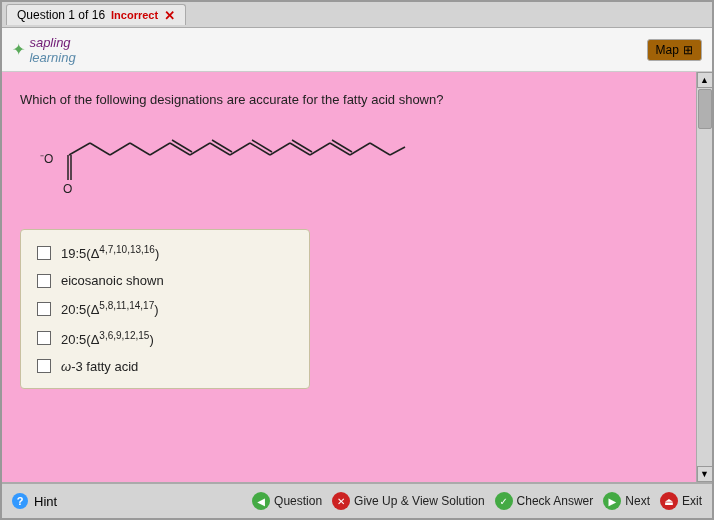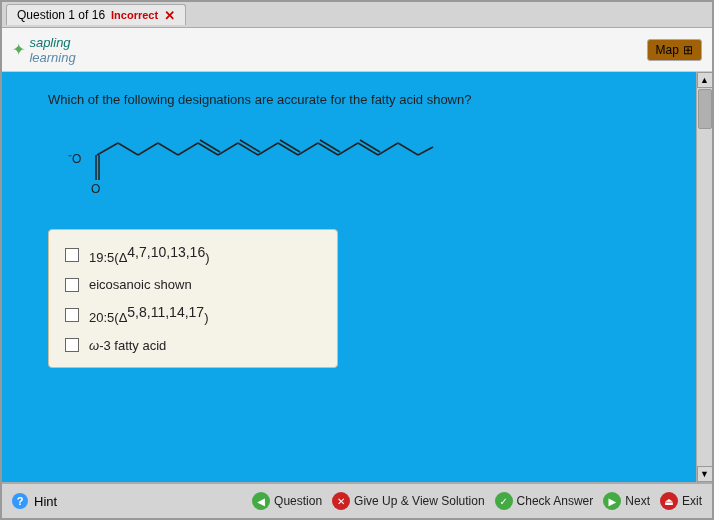--- a/index.html
+++ b/index.html
@@ -77,21 +77,21 @@
     .logo-icon {
       color: #5aaa5a;
       font-size: 16px;
     }
     .logo-text {
       color: #5a8a5a;
       font-size: 13px;
       font-style: italic;
     }
     .logo-text span {
-      color: #0f766e;
+      color: #701a75;
     }
     .map-button {
       background: #a16207;
       border: 1px solid #aaa;
       border-radius: 3px;
       padding: 3px 8px;
       font-size: 12px;
       cursor: pointer;
       display: flex;
       align-items: center;
@@ -131,22 +131,22 @@
       width: 14px;
       height: 40px;
       background: #b0b0b0;
       border: 1px solid #999;
       margin: 1px auto;
       border-radius: 2px;
     }
     
     .question-body {
       flex: 1;
-      padding: 20px 46px;
-      background: #0ea5e9;
+      padding: 20px 18px;
+      background: #f9a8d4;
       overflow-y: auto;
     }
     .question-text {
       font-size: 13px;
       color: #222;
       margin-bottom: 18px;
     }
     
     .structure-area {
       margin-bottom: 24px;
@@ -240,21 +240,21 @@
       height: 18px;
       border-radius: 50%;
       background: #cc2222;
       display: flex;
       align-items: center;
       justify-content: center;
       color: white;
       font-size: 10px;
     }
     sup {
-      font-size: 14px;
+      font-size: 10px;
     }
   </style>
 </head>
 <body>
 
 <div class="outer-frame">
 
   <div class="tab-bar">
     <div class="tab-question">
       <span>Question 1 of 16</span>
@@ -333,20 +333,24 @@
           <div class="answer-item">
             <div class="checkbox"></div>
             <span class="answer-label">eicosanoic shown</span>
           </div>
           <div class="answer-item">
             <div class="checkbox"></div>
             <span class="answer-label">20:5(Δ<sup>5,8,11,14,17</sup>)</span>
           </div>
           <div class="answer-item">
             <div class="checkbox"></div>
+            <span class="answer-label">20:5(Δ<sup>3,6,9,12,15</sup>)</span>
+          </div>
+          <div class="answer-item">
+            <div class="checkbox"></div>
             <span class="answer-label"><i>ω</i>-3 fatty acid</span>
           </div>
         </div>
       </div>
 
       <div class="scrollbar">
         <div class="scroll-arrow">▲</div>
         <div class="scroll-track">
           <div class="scroll-thumb"></div>
         </div>

